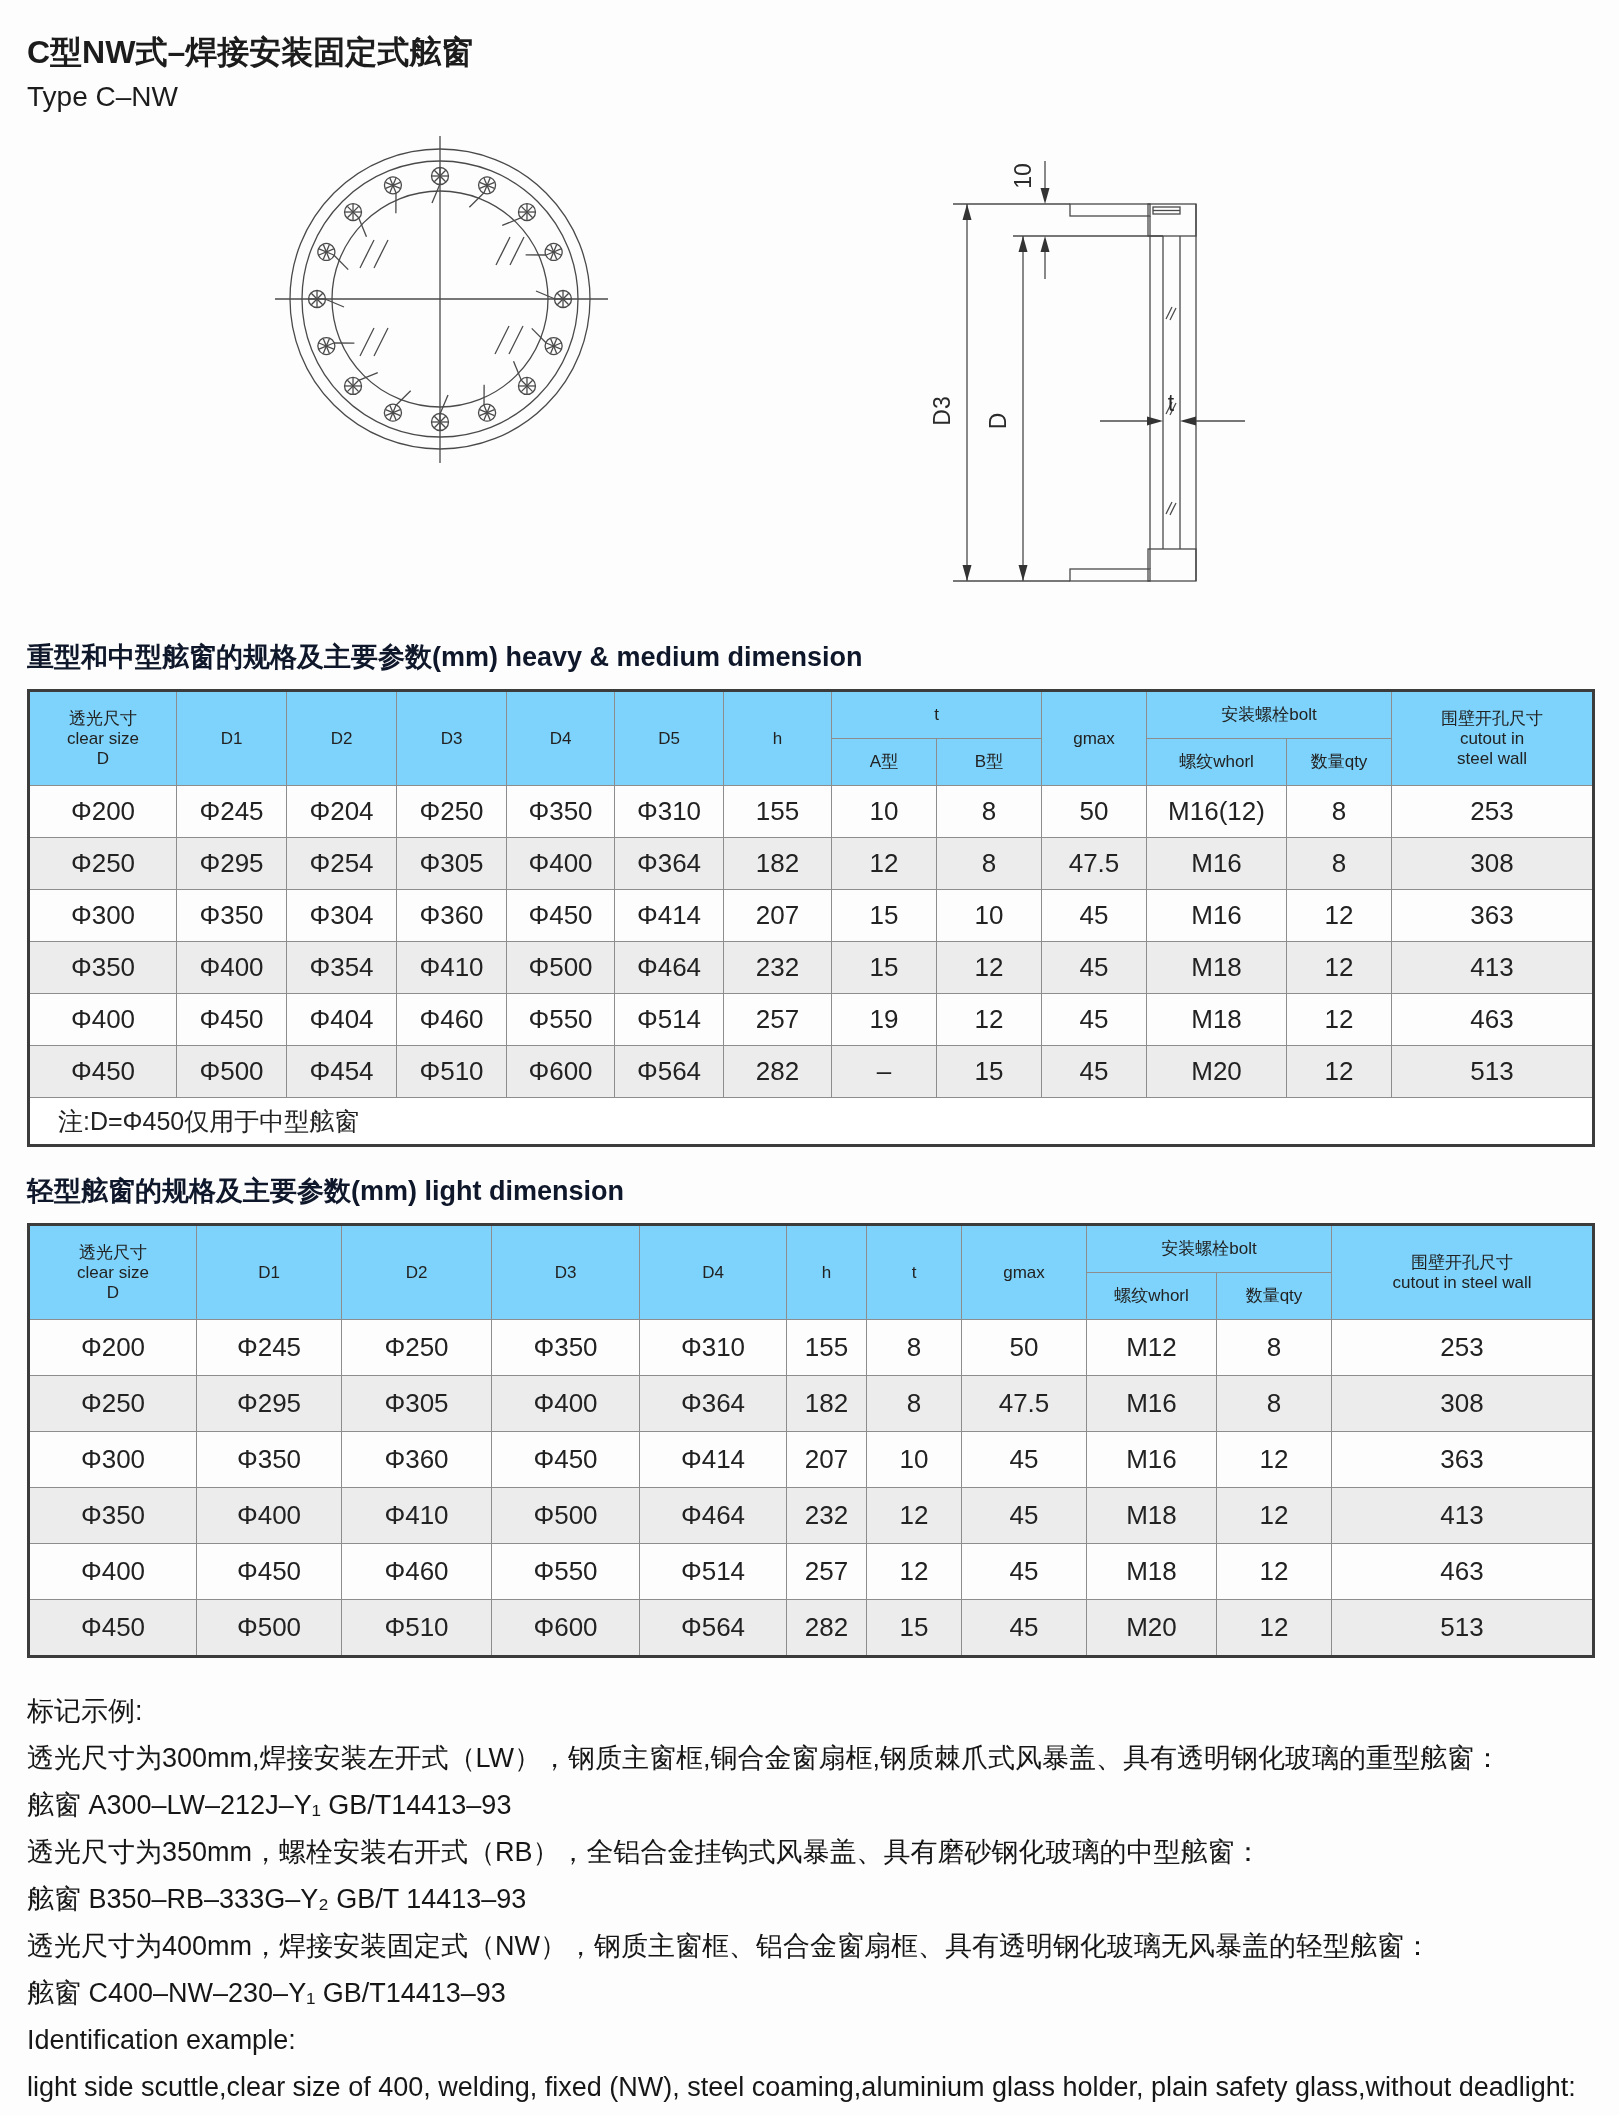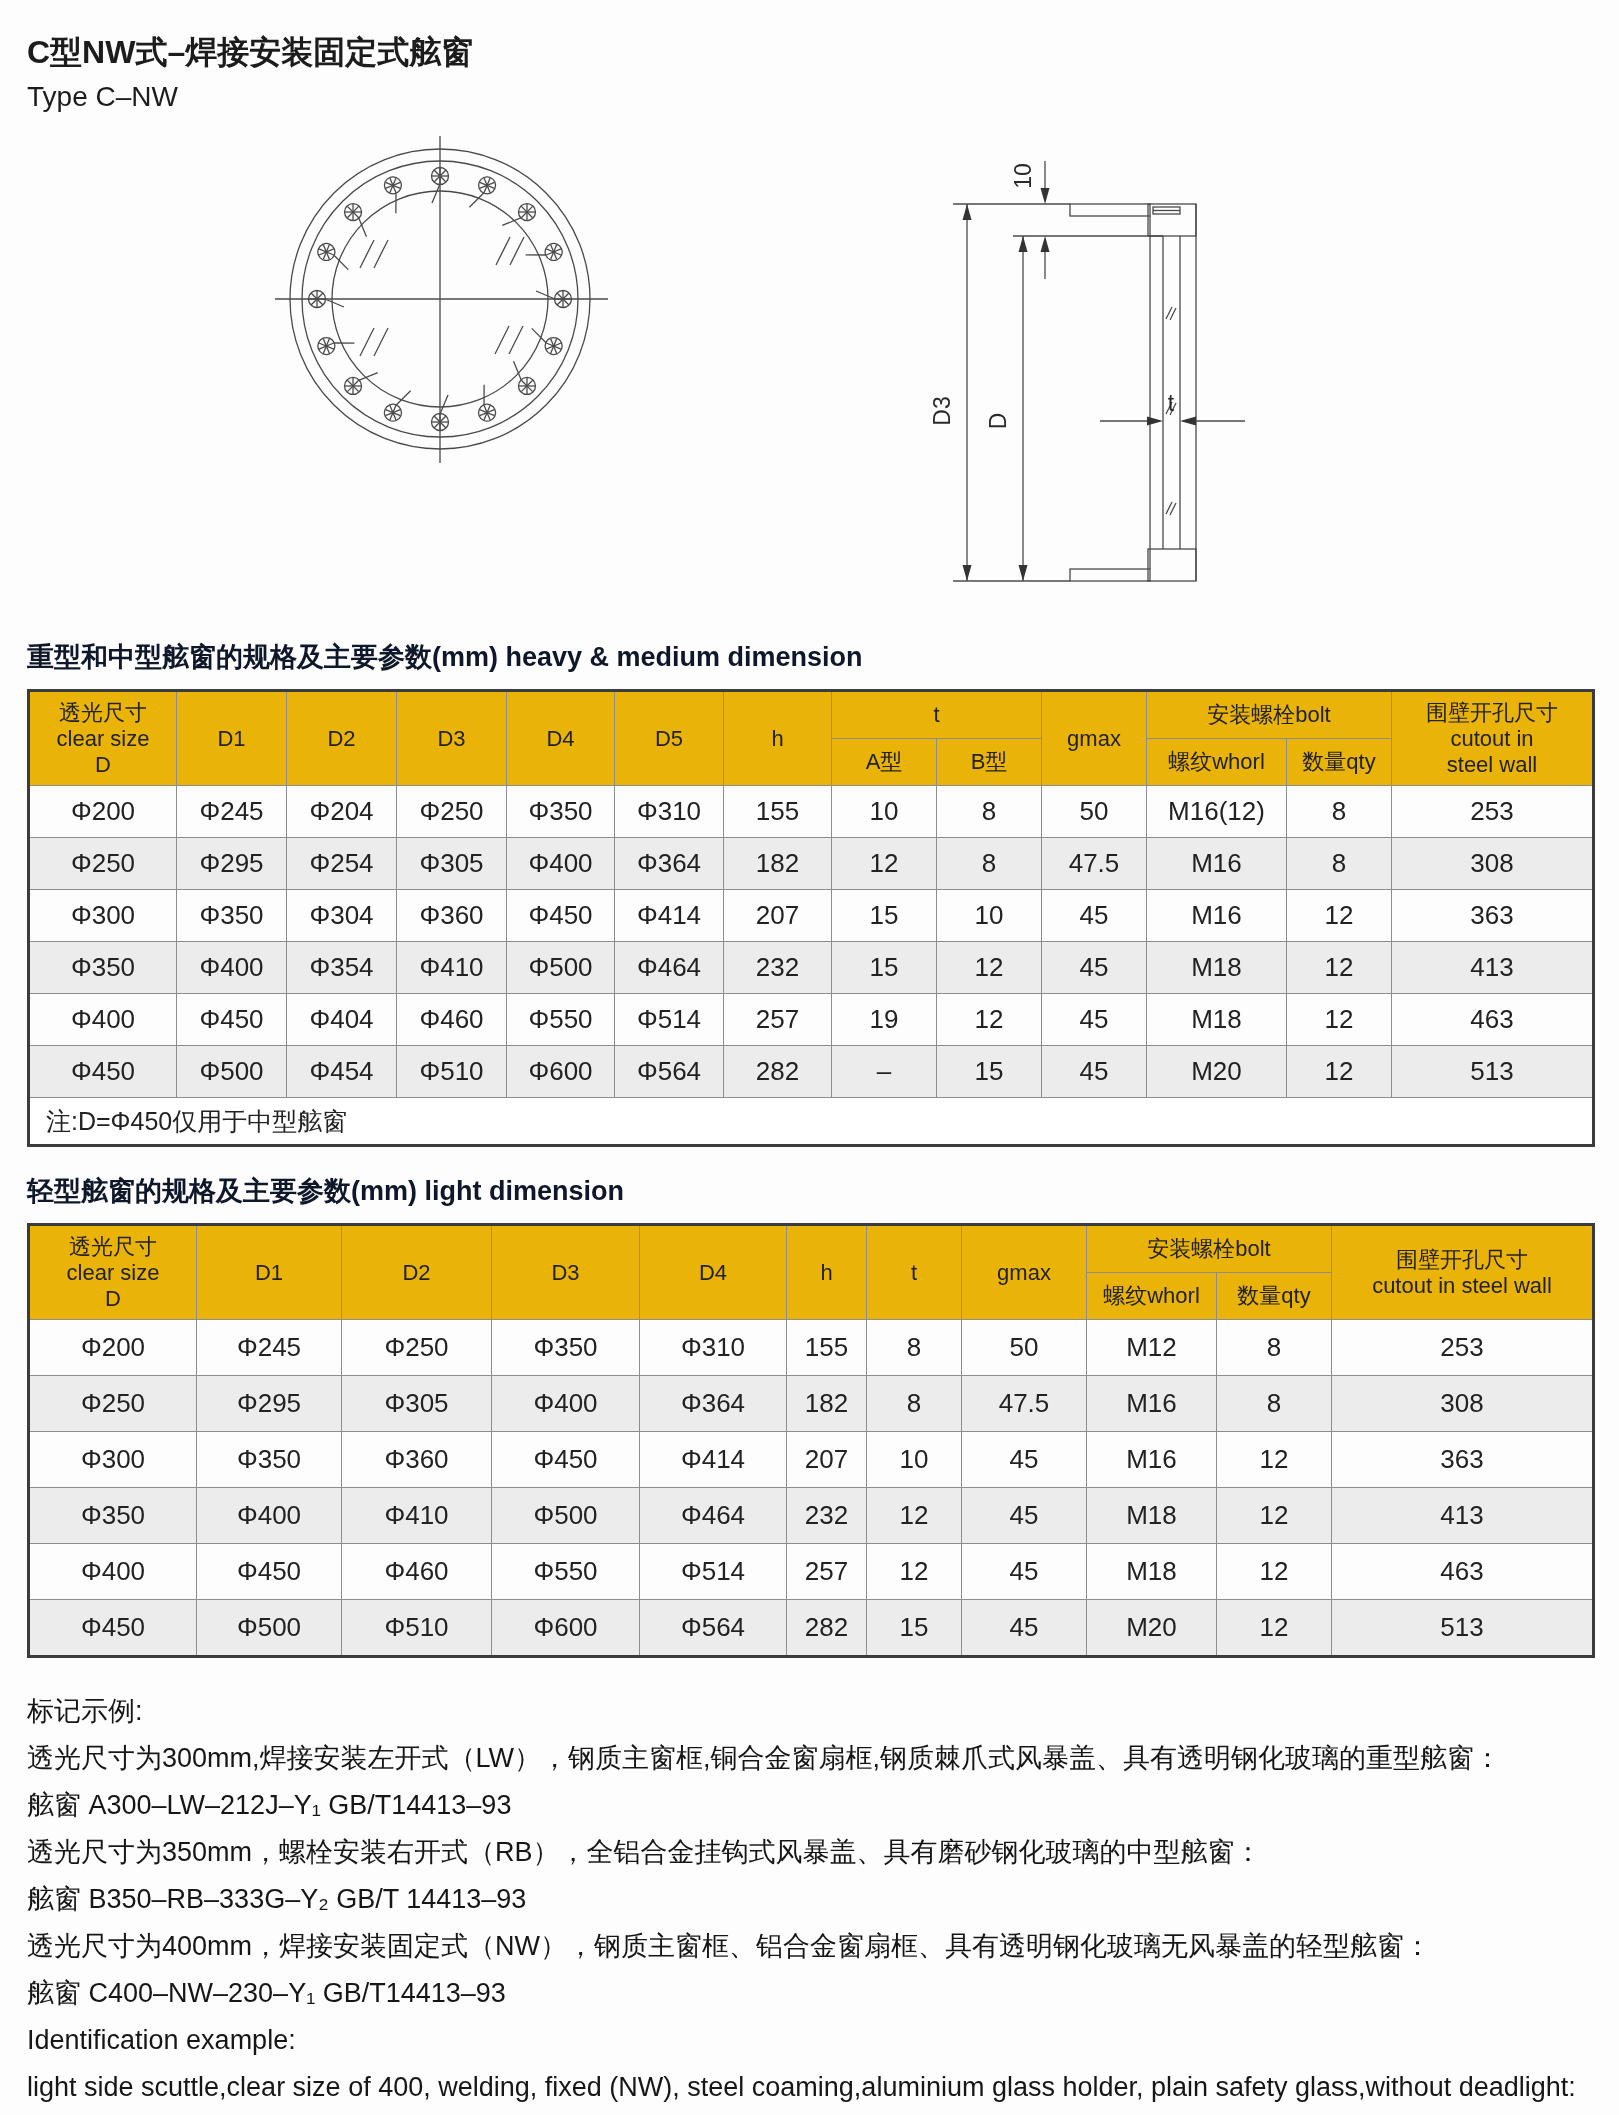--- a/index.html
+++ b/index.html
@@ -19,25 +19,25 @@
   svg.drawing text{fill:#2a2a2a;font-size:23px;stroke:none;font-family:"Liberation Sans","DejaVu Sans",sans-serif;}
   .section-title{margin:26px 0 14px 27px;font-size:27px;font-weight:bold;color:#0f172a;}
   table.spec{
     border-collapse:collapse;table-layout:fixed;width:1565px;margin-left:27px;
     font-size:26px;color:#222;border:3px solid #3c3c3c;
   }
   table.spec th, table.spec td{
     border:1.5px solid #8d8d8d;text-align:center;vertical-align:middle;
     padding:0;font-weight:normal;overflow:hidden;
   }
-  table.spec thead th{background:#eab308;font-size:22px;line-height:1.18;white-space:pre-line;height:46px;}
+  table.spec thead th{background:#7dd3fc;font-size:17px;line-height:1.18;white-space:pre-line;height:46px;}
   table.spec tbody td{height:51px;}
   #light-table tbody td{height:55px;}
   table.spec tbody tr:nth-child(even) td{background:#ececec;}
-  table.spec tfoot td{height:46px;text-align:left;padding-left:16px;background:#fff;font-size:25px;}
+  table.spec tfoot td{height:46px;text-align:left;padding-left:28px;background:#fff;font-size:25px;}
   .notes{margin:30px 27px 0 27px;font-size:27px;line-height:1.74;color:#161616;}
   .notes p{margin:0;}
   .notes .notes-heading{font-weight:normal;}
 </style>
 </head>
 <body>
 
 <div class="page">
 
   <div class="title">C型NW式–焊接安装固定式舷窗</div>

